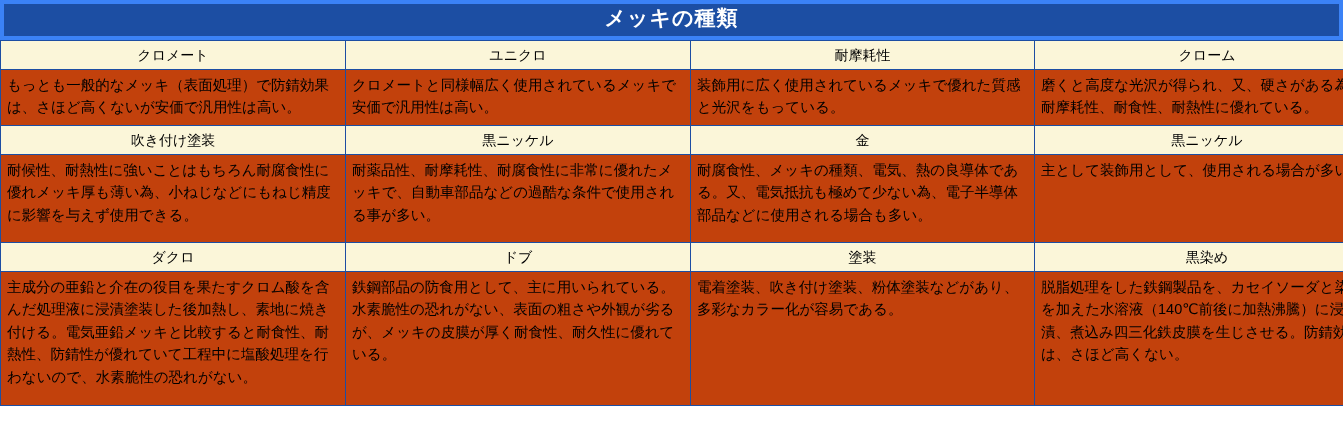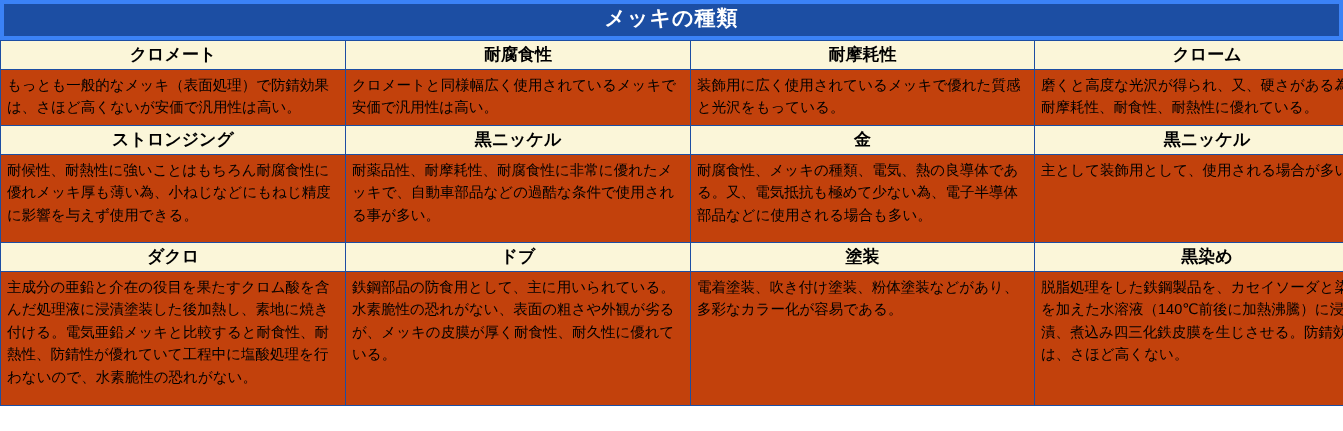--- a/index.html
+++ b/index.html
@@ -48,22 +48,22 @@
     table-layout: fixed;
   }
   table.grid td {
     border: 1px solid #1c4ea3;
     vertical-align: top;
     padding: 0;
   }
   .hdr {
     background: #fbf6d9;
     text-align: center;
-    font-weight: bold;
-    font-size: 17px;
+    font-weight: normal;
+    font-size: 14px;
     height: 28px;
     line-height: 28px;
     padding: 0 4px !important;
     white-space: nowrap;
     overflow: hidden;
   }
   .body-cell {
     background: #c2410c;
     font-size: 14.5px;
     line-height: 1.55;
@@ -83,33 +83,33 @@
 <div class="sheet">
 
   <div class="title-bar">
     <span class="title-text">メッキの種類</span>
   </div>
 
   <table class="grid">
     <tbody>
       <tr>
         <td class="hdr c1">クロメート</td>
-        <td class="hdr c2">耐腐食性</td>
+        <td class="hdr c2">ユニクロ</td>
         <td class="hdr c3">耐摩耗性</td>
         <td class="hdr c4">クローム</td>
       </tr>
       <tr class="row-body-1">
         <td class="body-cell c1">もっとも一般的なメッキ（表面処理）で防錆効果は、さほど高くないが安価で汎用性は高い。</td>
         <td class="body-cell c2">クロメートと同様幅広く使用されているメッキで安価で汎用性は高い。</td>
         <td class="body-cell c3">装飾用に広く使用されているメッキで優れた質感と光沢をもっている。</td>
         <td class="body-cell c4">磨くと高度な光沢が得られ、又、硬さがある為、耐摩耗性、耐食性、耐熱性に優れている。</td>
       </tr>
 
       <tr>
-        <td class="hdr c1">ストロンジング</td>
+        <td class="hdr c1">吹き付け塗装</td>
         <td class="hdr c2">黒ニッケル</td>
         <td class="hdr c3">金</td>
         <td class="hdr c4">黒ニッケル</td>
       </tr>
       <tr class="row-body-2">
         <td class="body-cell c1">耐候性、耐熱性に強いことはもちろん耐腐食性に優れメッキ厚も薄い為、小ねじなどにもねじ精度に影響を与えず使用できる。</td>
         <td class="body-cell c2">耐薬品性、耐摩耗性、耐腐食性に非常に優れたメッキで、自動車部品などの過酷な条件で使用される事が多い。</td>
         <td class="body-cell c3">耐腐食性、メッキの種類、電気、熱の良導体である。又、電気抵抗も極めて少ない為、電子半導体部品などに使用される場合も多い。</td>
         <td class="body-cell c4">主として装飾用として、使用される場合が多い。</td>
       </tr>

